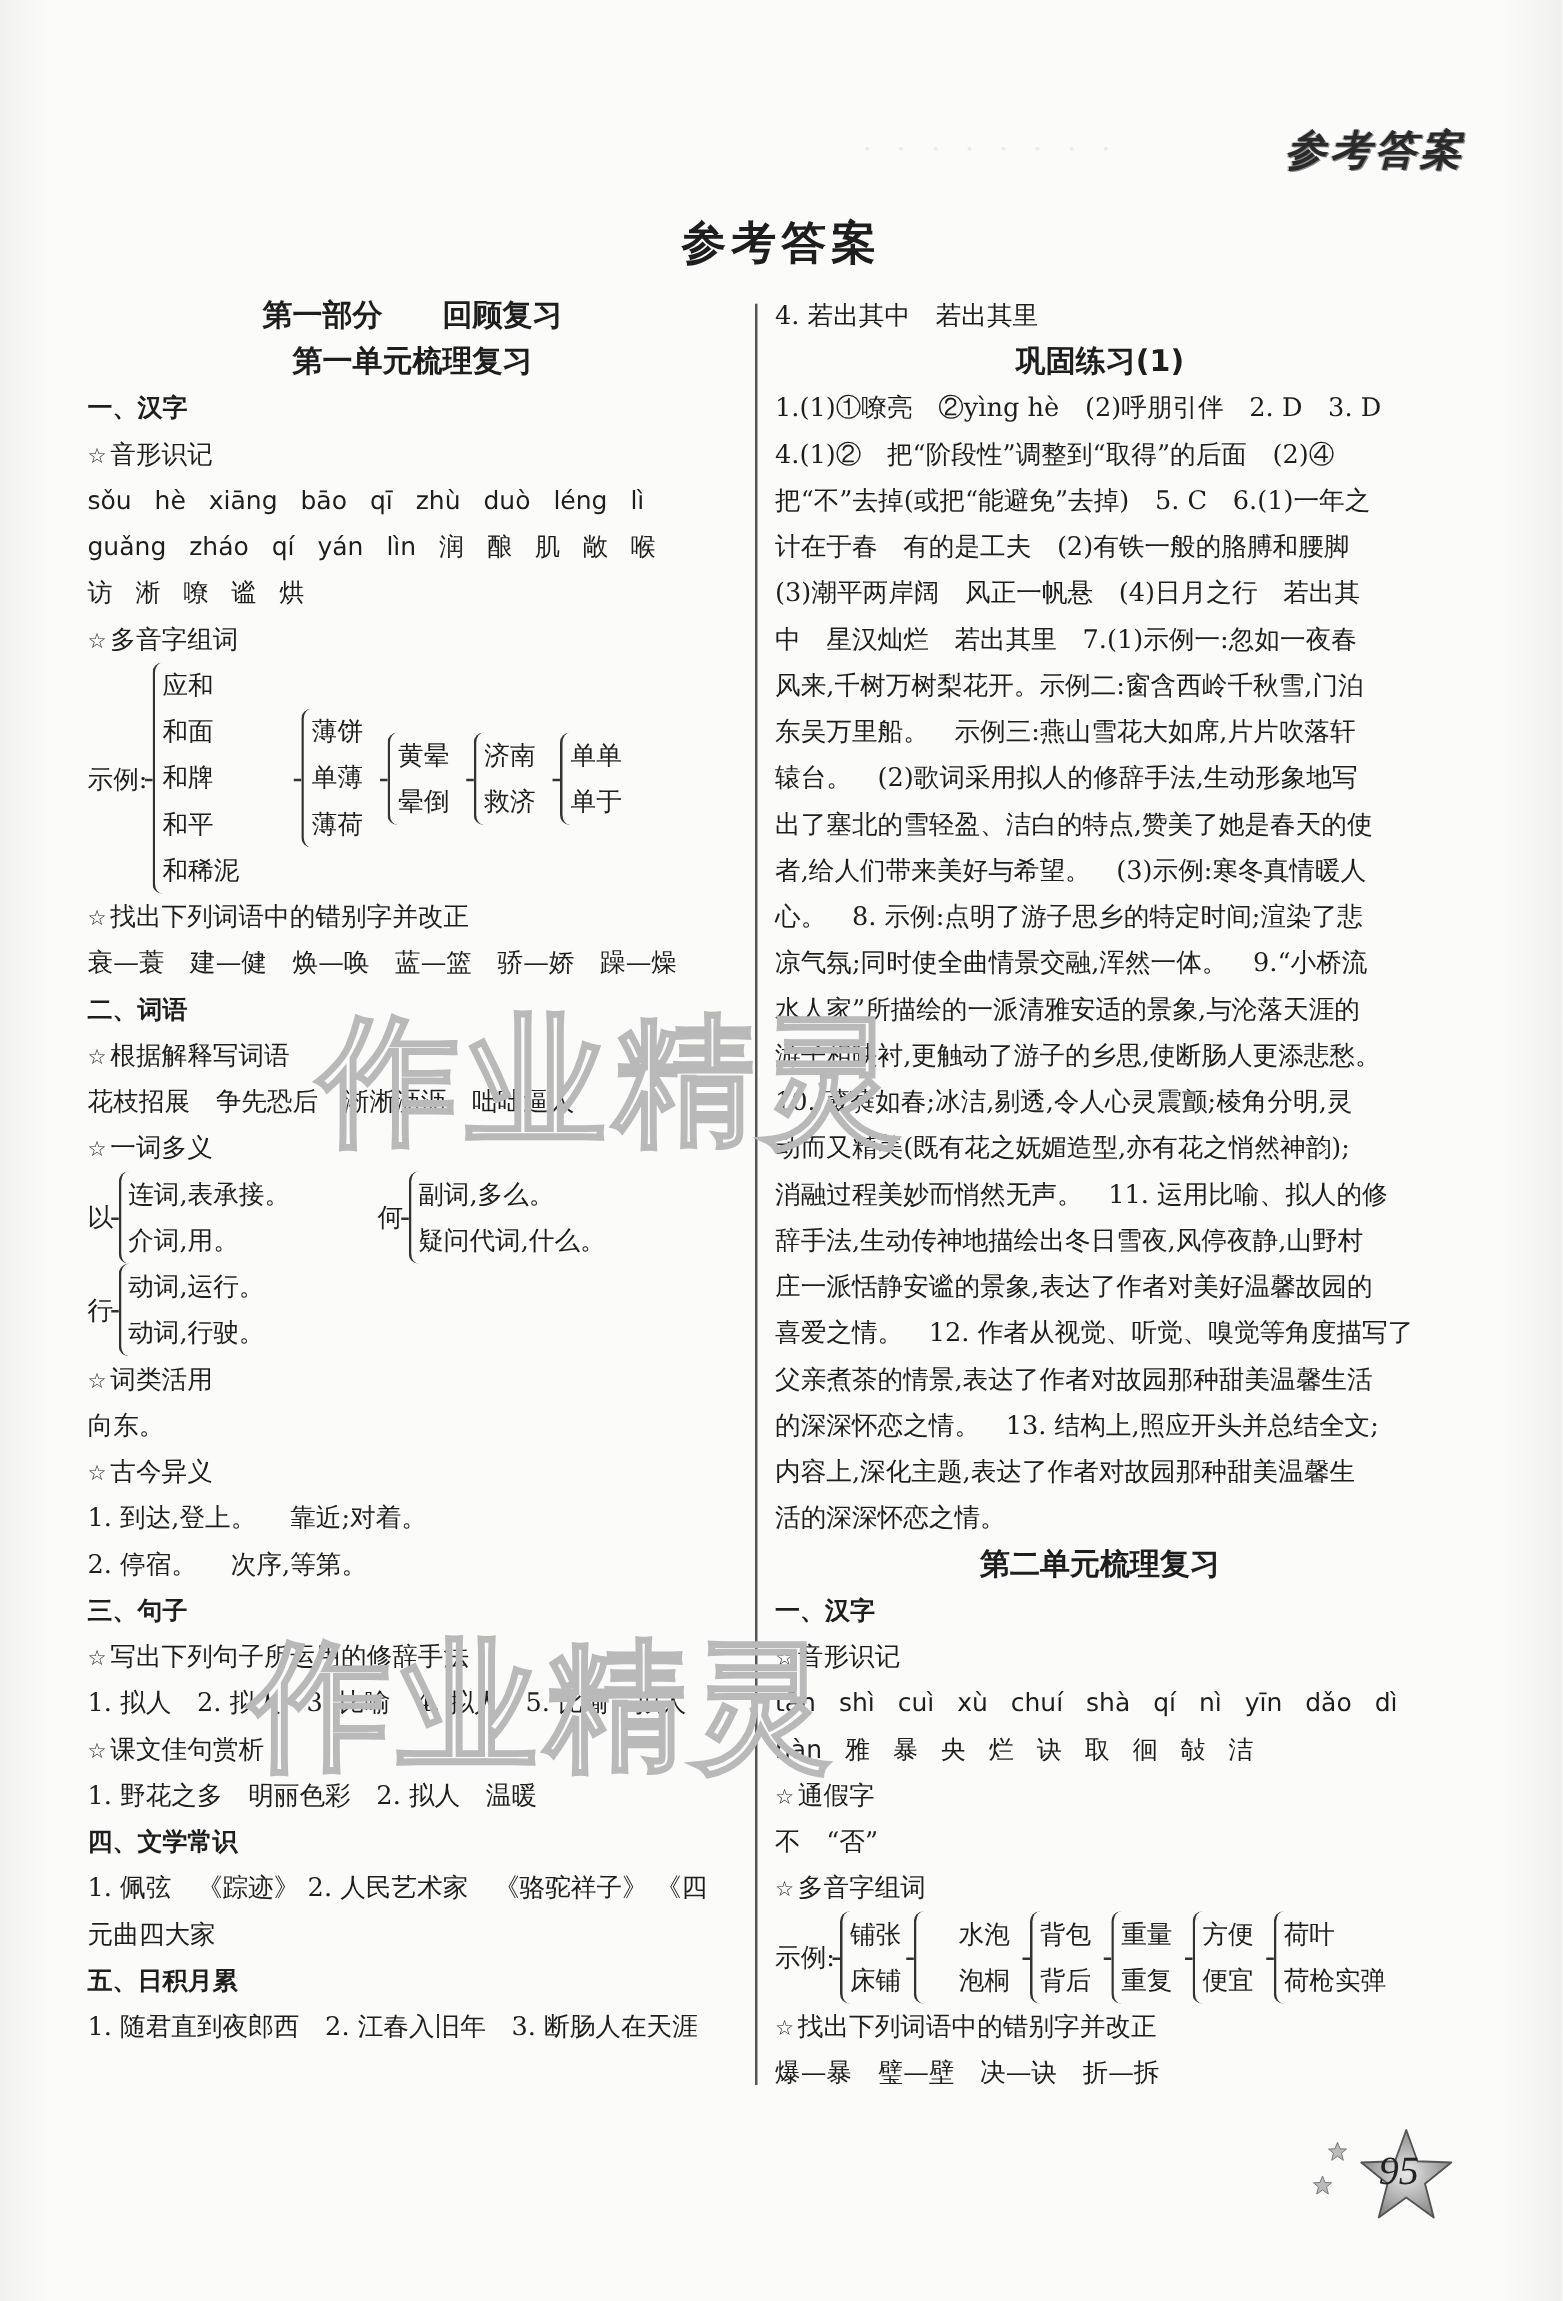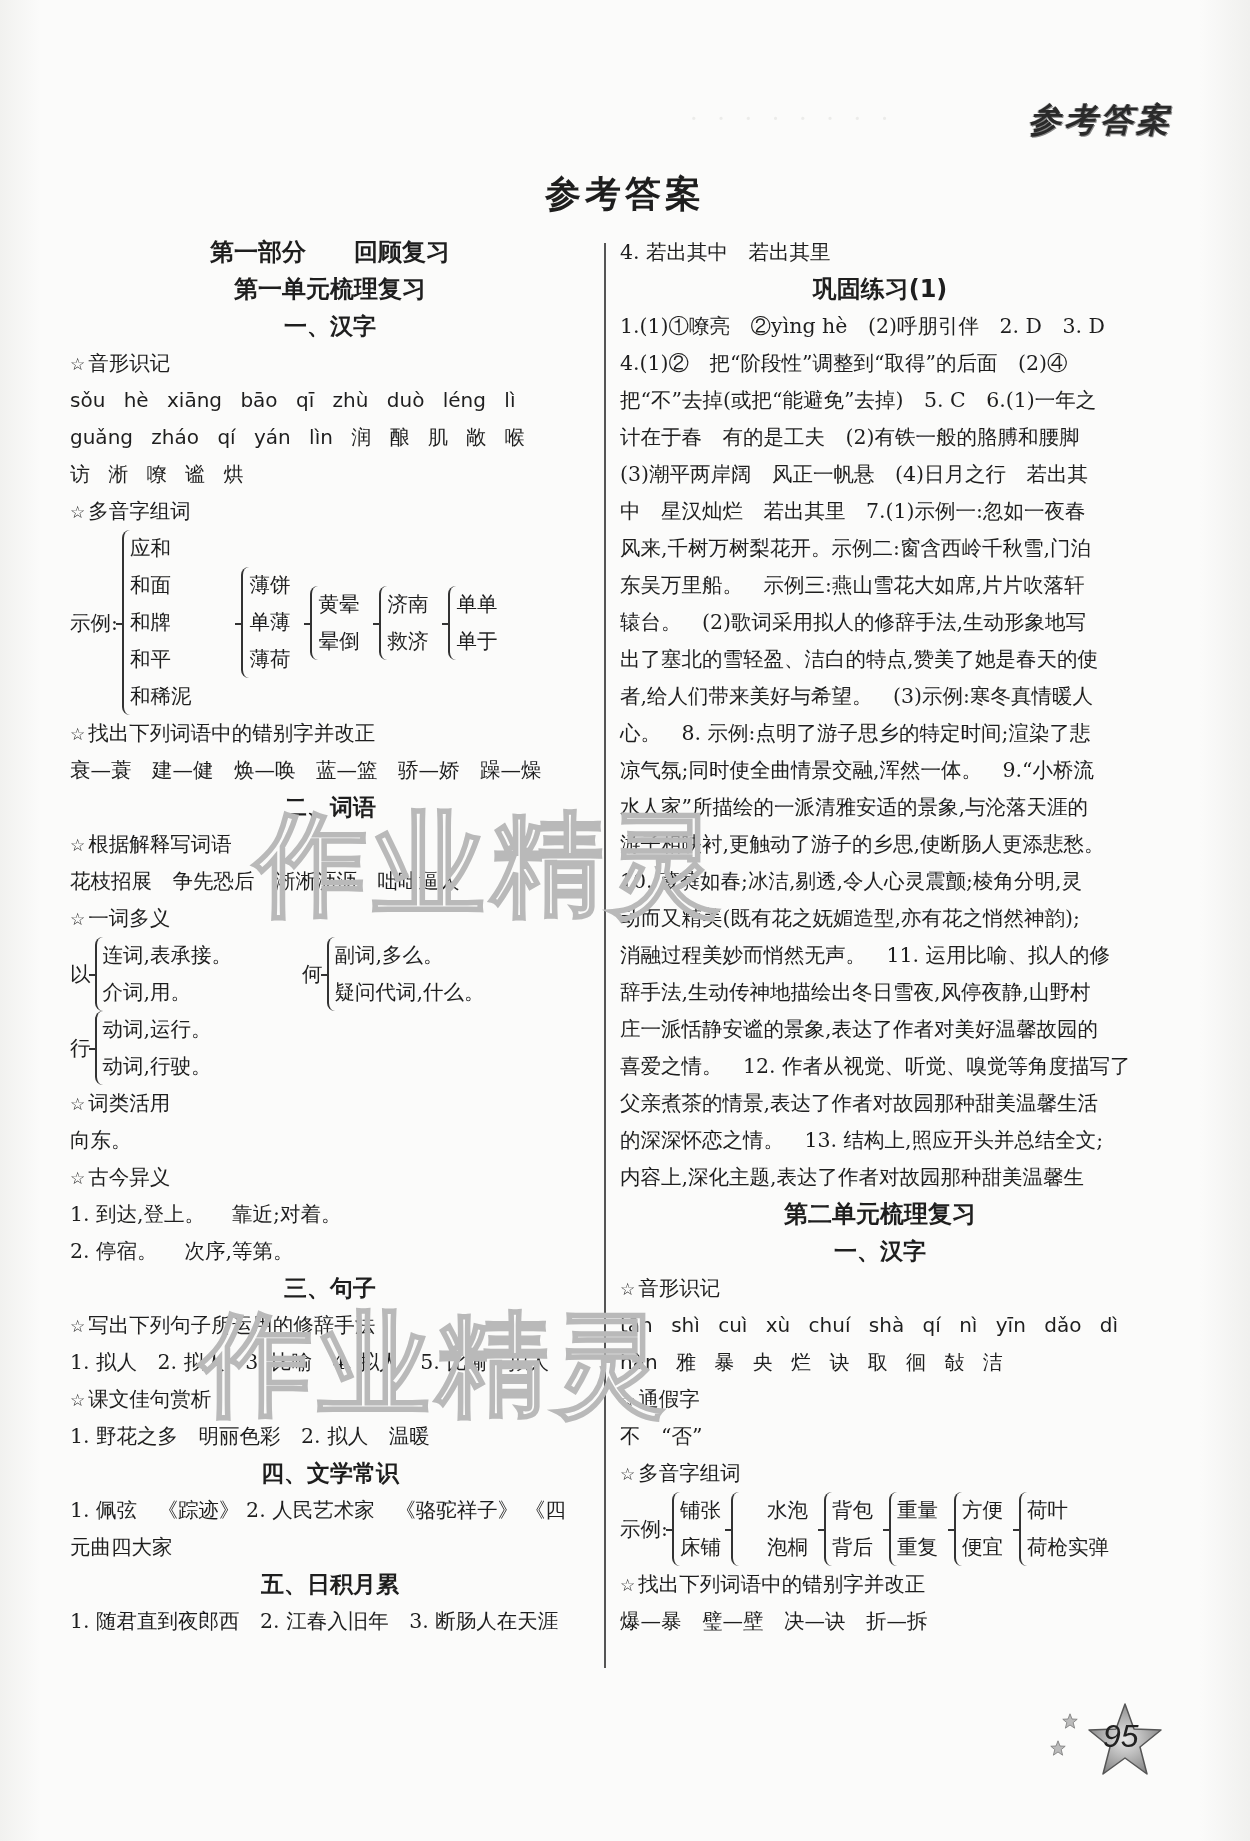--- a/index.html
+++ b/index.html
@@ -20,39 +20,39 @@
   .ghost { position: absolute; left: 690px; top: 105px; font-size: 24px; color: #ececea; letter-spacing: 6px; }
   .main-title {
     position: absolute; left: 0; width: 1250px; top: 170px; text-align: center;
     font-size: 36px; font-weight: bold; letter-spacing: 4px;
   }
   .col { position: absolute; top: 234px; width: 520px; }
   .col-left { left: 70px; }
   .col-right { left: 620px; }
   .divider { position: absolute; left: 604px; top: 243px; width: 2px; height: 1425px; background: #555; }
   .line { height: 37px; line-height: 37px; font-size: 20.5px; white-space: nowrap; }
-  .sec-head { font-family: "DejaVu Sans", sans-serif; font-weight: bold; font-size: 23px; text-align: center; }
+  .sec-head { font-family: "DejaVu Sans", sans-serif; font-weight: bold; font-size: 20px; }
   .part-title { font-family: "DejaVu Sans", sans-serif; font-weight: bold; font-size: 24px; text-align: center; }
   .star { font-size: 17px; margin-right: 3px; font-family: "DejaVu Sans", sans-serif; }
   .pinyin { font-family: "DejaVu Sans", sans-serif; font-size: 20px; word-spacing: 12px; }
   .brace-list { display: flex; flex-direction: column; border-left: 2px solid #333; border-radius: 8px 0 0 8px; padding-left: 6px; margin-left: 4px; position: relative; }
   .brace-list::before { content: ""; position: absolute; left: -8px; top: 50%; width: 6px; height: 2px; background: #333; }
   .brace-list > div { height: 37px; line-height: 37px; font-size: 20.5px; white-space: nowrap; }
   .example-row { display: flex; align-items: center; }
   .example-row .lbl { font-size: 20.5px; text-align: right; }
   .sibling { margin-left: 20px; }
   .yi-block { display: flex; align-items: center; height: 74px; }
   .yi-block .head { font-size: 20.5px; }
   
   .watermark { position: absolute; font-family: "DejaVu Sans", sans-serif; font-weight: bold;
     color: transparent; -webkit-text-stroke: 2px #b9b9b9; letter-spacing: 6px; pointer-events: none; }
   .wm1 { left: 255px; top: 790px; font-size: 112px; }
   .wm2 { left: 200px; top: 1290px; font-size: 112px; }
   .badge { position: absolute; left: 1085px; top: 1700px; width: 80px; height: 80px; }
-  .badge-num { position: absolute; left: 1103px; top: 1718px; font-size: 32px; font-style: italic; color: #222; font-family: Liberation Sans, sans-serif; }
+  .badge-num { position: absolute; left: 1103px; top: 1718px; font-size: 32px; font-style: italic; color: #222; font-family: Liberation Serif, serif; }
 </style>
 </head>
 <body>
 
 <div class="page-edge"></div>
 <div class="ghost">· · · · · · · ·</div>
 
 <div class="header-title">参考答案</div>
 <div class="main-title">参考答案</div>
 
@@ -166,20 +166,21 @@
     <div class="line">游子相映衬,更触动了游子的乡思,使断肠人更添悲愁。</div>
     <div class="line">10. 葳蕤如春;冰洁,剔透,令人心灵震颤;棱角分明,灵</div>
     <div class="line">动而又精美(既有花之妩媚造型,亦有花之悄然神韵);</div>
     <div class="line">消融过程美妙而悄然无声。　11. 运用比喻、拟人的修</div>
     <div class="line">辞手法,生动传神地描绘出冬日雪夜,风停夜静,山野村</div>
     <div class="line">庄一派恬静安谧的景象,表达了作者对美好温馨故园的</div>
     <div class="line">喜爱之情。　12. 作者从视觉、听觉、嗅觉等角度描写了</div>
     <div class="line">父亲煮茶的情景,表达了作者对故园那种甜美温馨生活</div>
     <div class="line">的深深怀恋之情。　13. 结构上,照应开头并总结全文;</div>
     <div class="line">内容上,深化主题,表达了作者对故园那种甜美温馨生</div>
+    <div class="line">活的深深怀恋之情。</div>
   </div>
 
   <div class="line part-title">第二单元梳理复习</div>
   <div class="line sec-head">一、汉字</div>
   <div class="line"><span class="star">☆</span><span>音形识记</span></div>
   <div class="line pinyin">tān shì cuì xù chuí shà qí nì yīn dǎo dì</div>
   <div class="line pinyin">hàn 雅 暴 央 烂 诀 取 徊 敧 洁</div>
   <div class="line"><span class="star">☆</span><span>通假字</span></div>
   <div class="line">不　“否”</div>
   <div class="line"><span class="star">☆</span><span>多音字组词</span></div>

